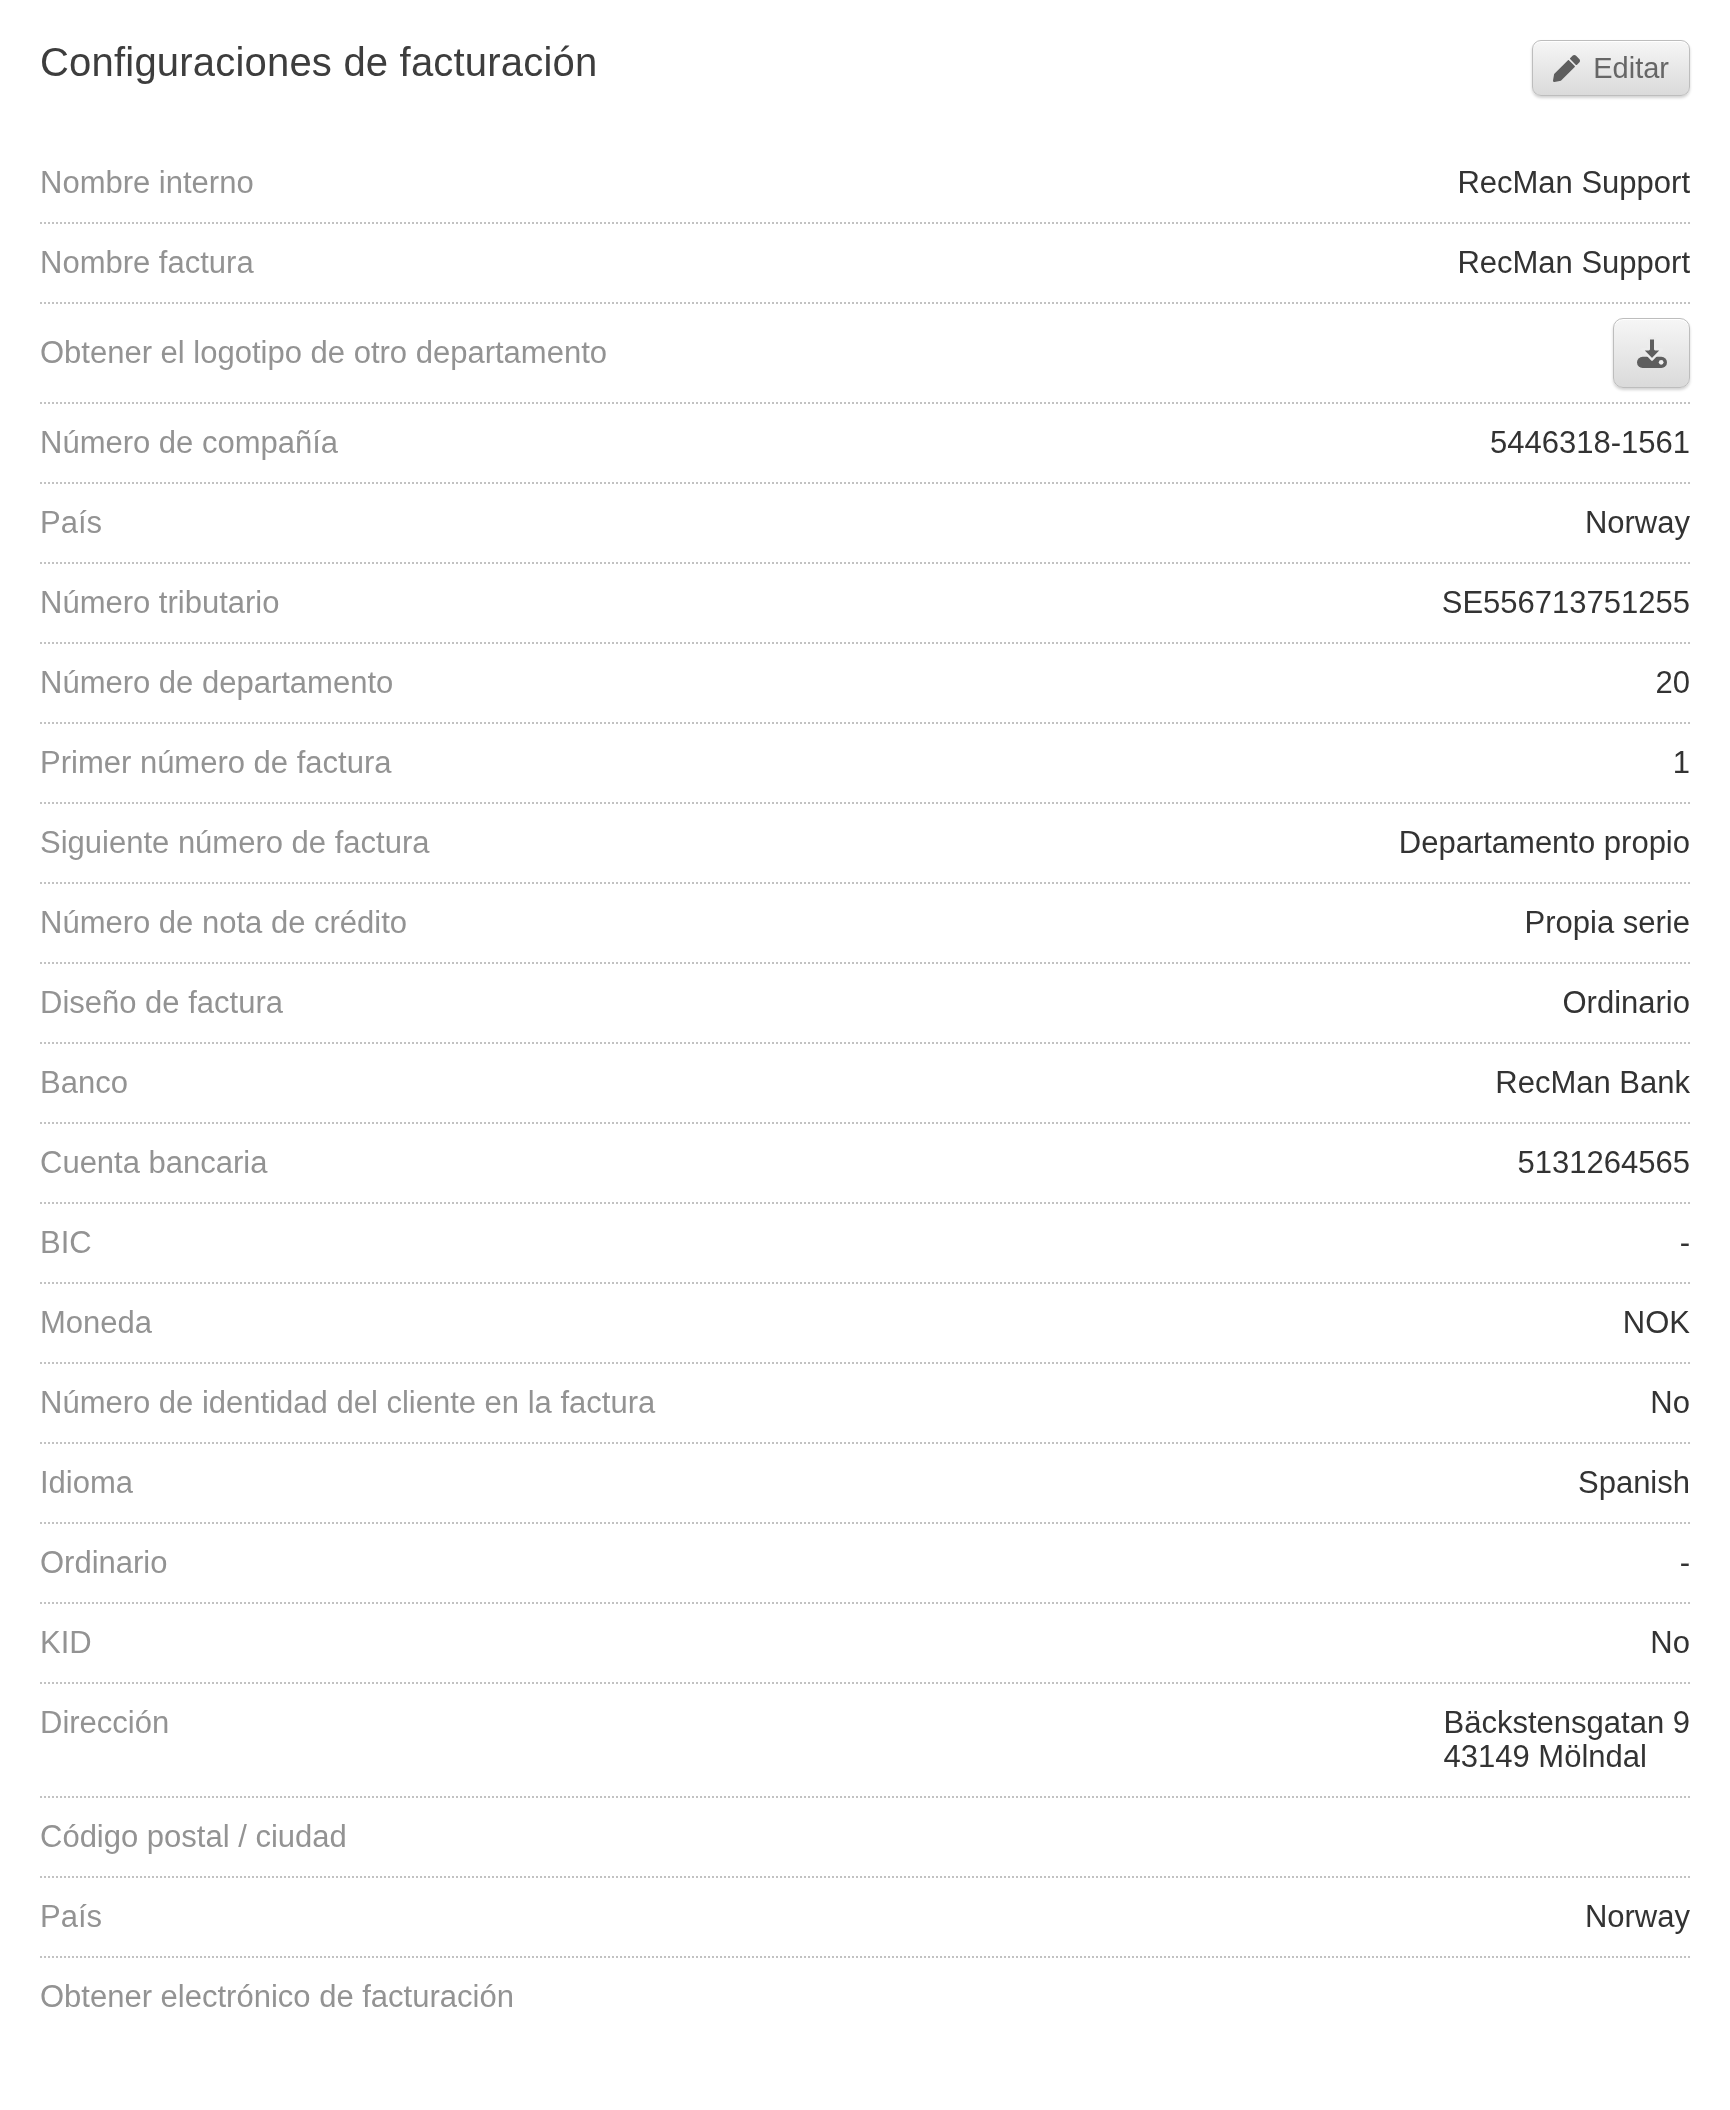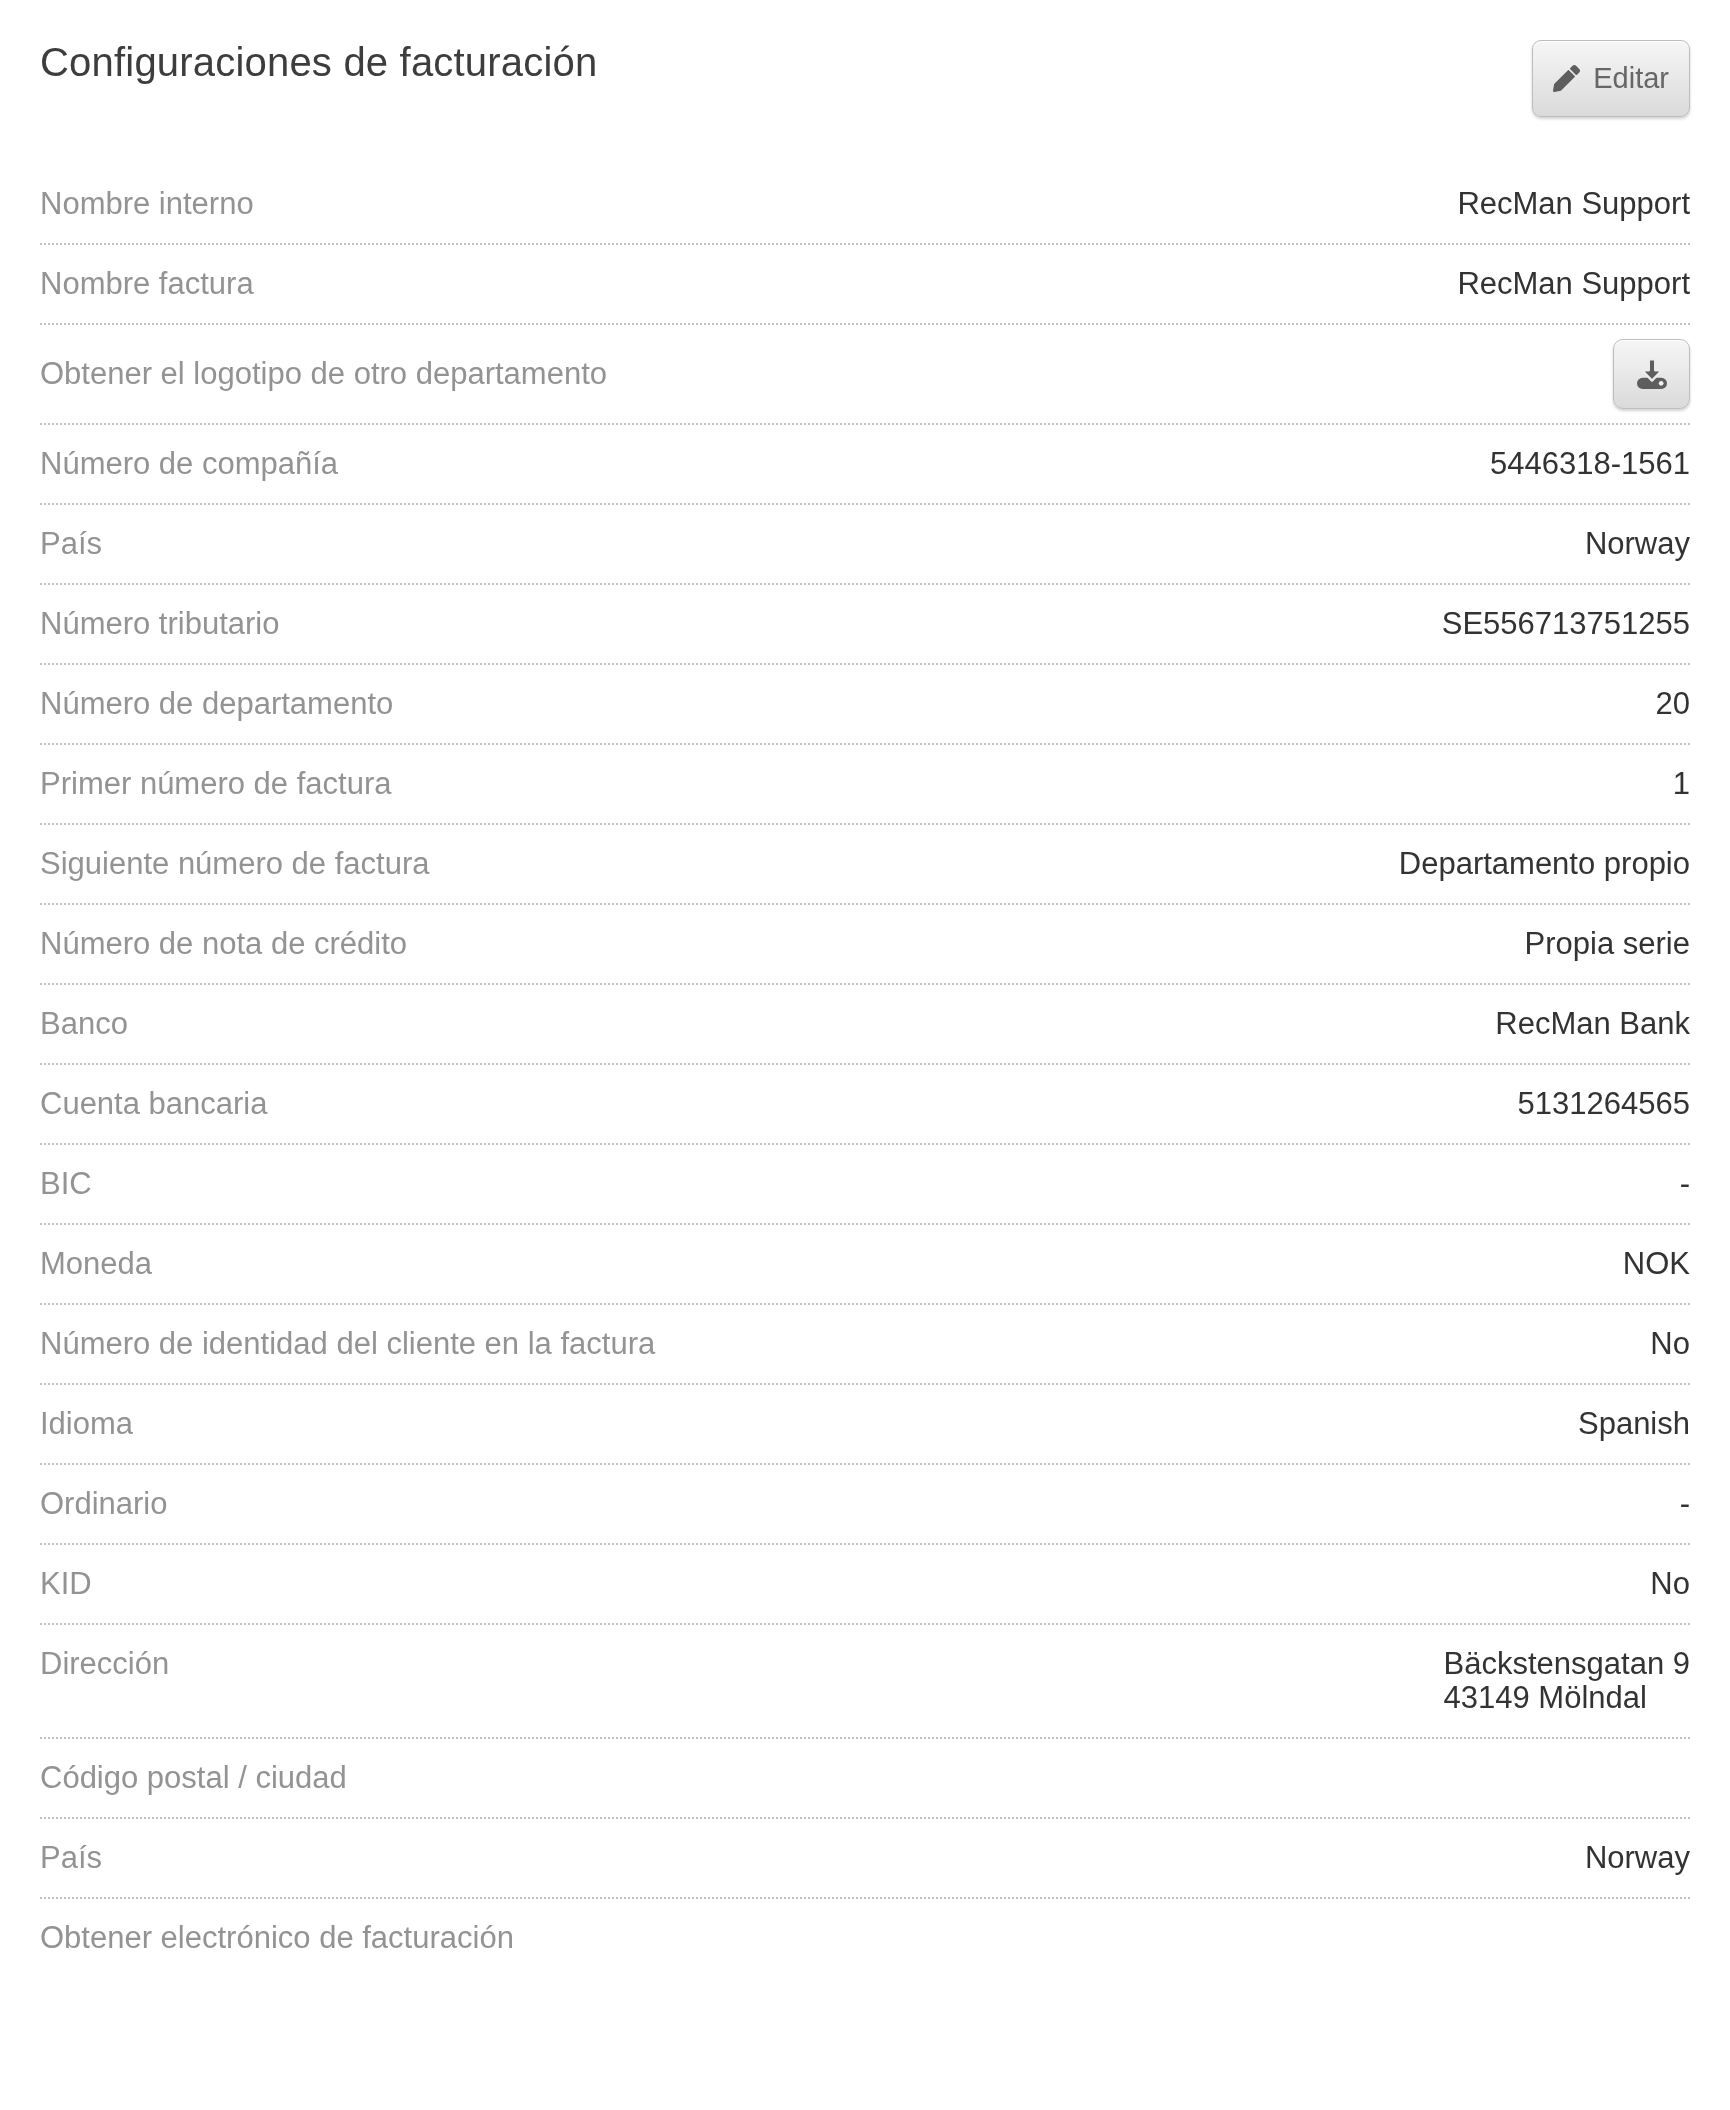--- a/index.html
+++ b/index.html
@@ -32,21 +32,21 @@
     justify-content: center;
     gap: 13px;
     background: linear-gradient(#f6f6f6, #dadada);
     border: 1px solid #bdbdbd;
     border-radius: 9px;
     box-shadow: 0 2px 3px rgba(0,0,0,0.18), inset 0 1px 0 #ffffff;
     color: #666666;
     font-size: 29px;
     font-family: inherit;
     padding: 0 20px;
-    height: 77px;
+    height: 56px;
     cursor: pointer;
   }
   .btn .icon { display: inline-flex; align-items: center; }
   .list { }
   .row {
     display: flex;
     justify-content: space-between;
     align-items: flex-start;
     padding: 22px 0;
     border-bottom: 2px dotted #c2c2c2;
@@ -122,20 +122,24 @@
       </div>
       <div class="row">
         <div class="label">Siguiente número de factura</div>
         <div class="value">Departamento propio</div>
       </div>
       <div class="row">
         <div class="label">Número de nota de crédito</div>
         <div class="value">Propia serie</div>
       </div>
       <div class="row">
+        <div class="label">Diseño de factura</div>
+        <div class="value">Ordinario</div>
+      </div>
+      <div class="row">
         <div class="label">Banco</div>
         <div class="value">RecMan Bank</div>
       </div>
       <div class="row">
         <div class="label">Cuenta bancaria</div>
         <div class="value">5131264565</div>
       </div>
       <div class="row">
         <div class="label">BIC</div>
         <div class="value">-</div>

